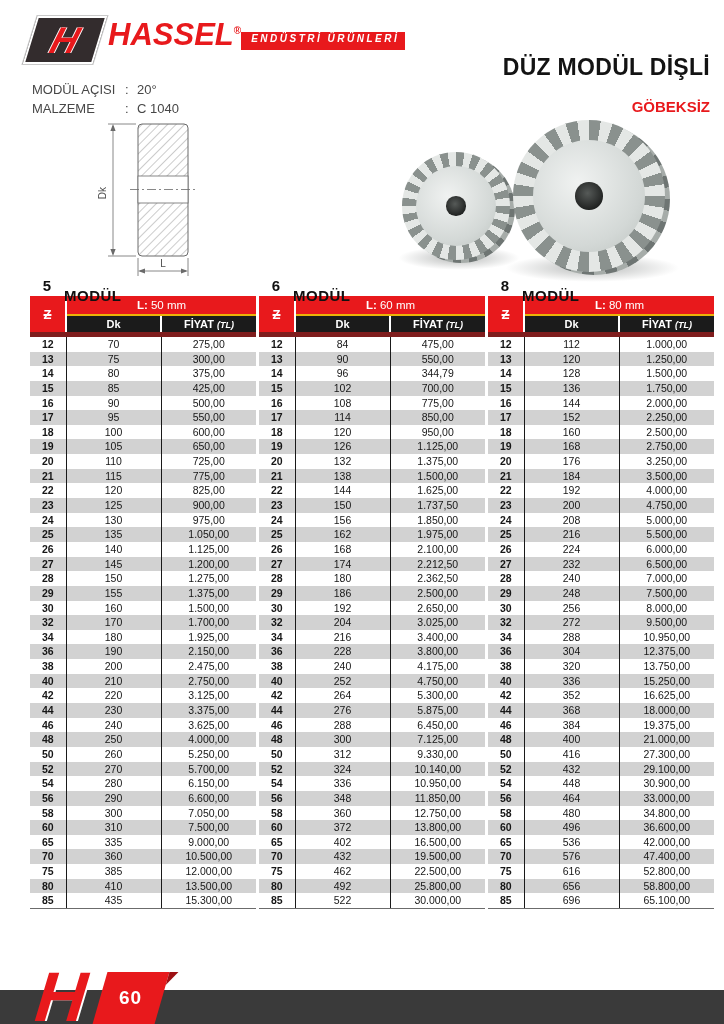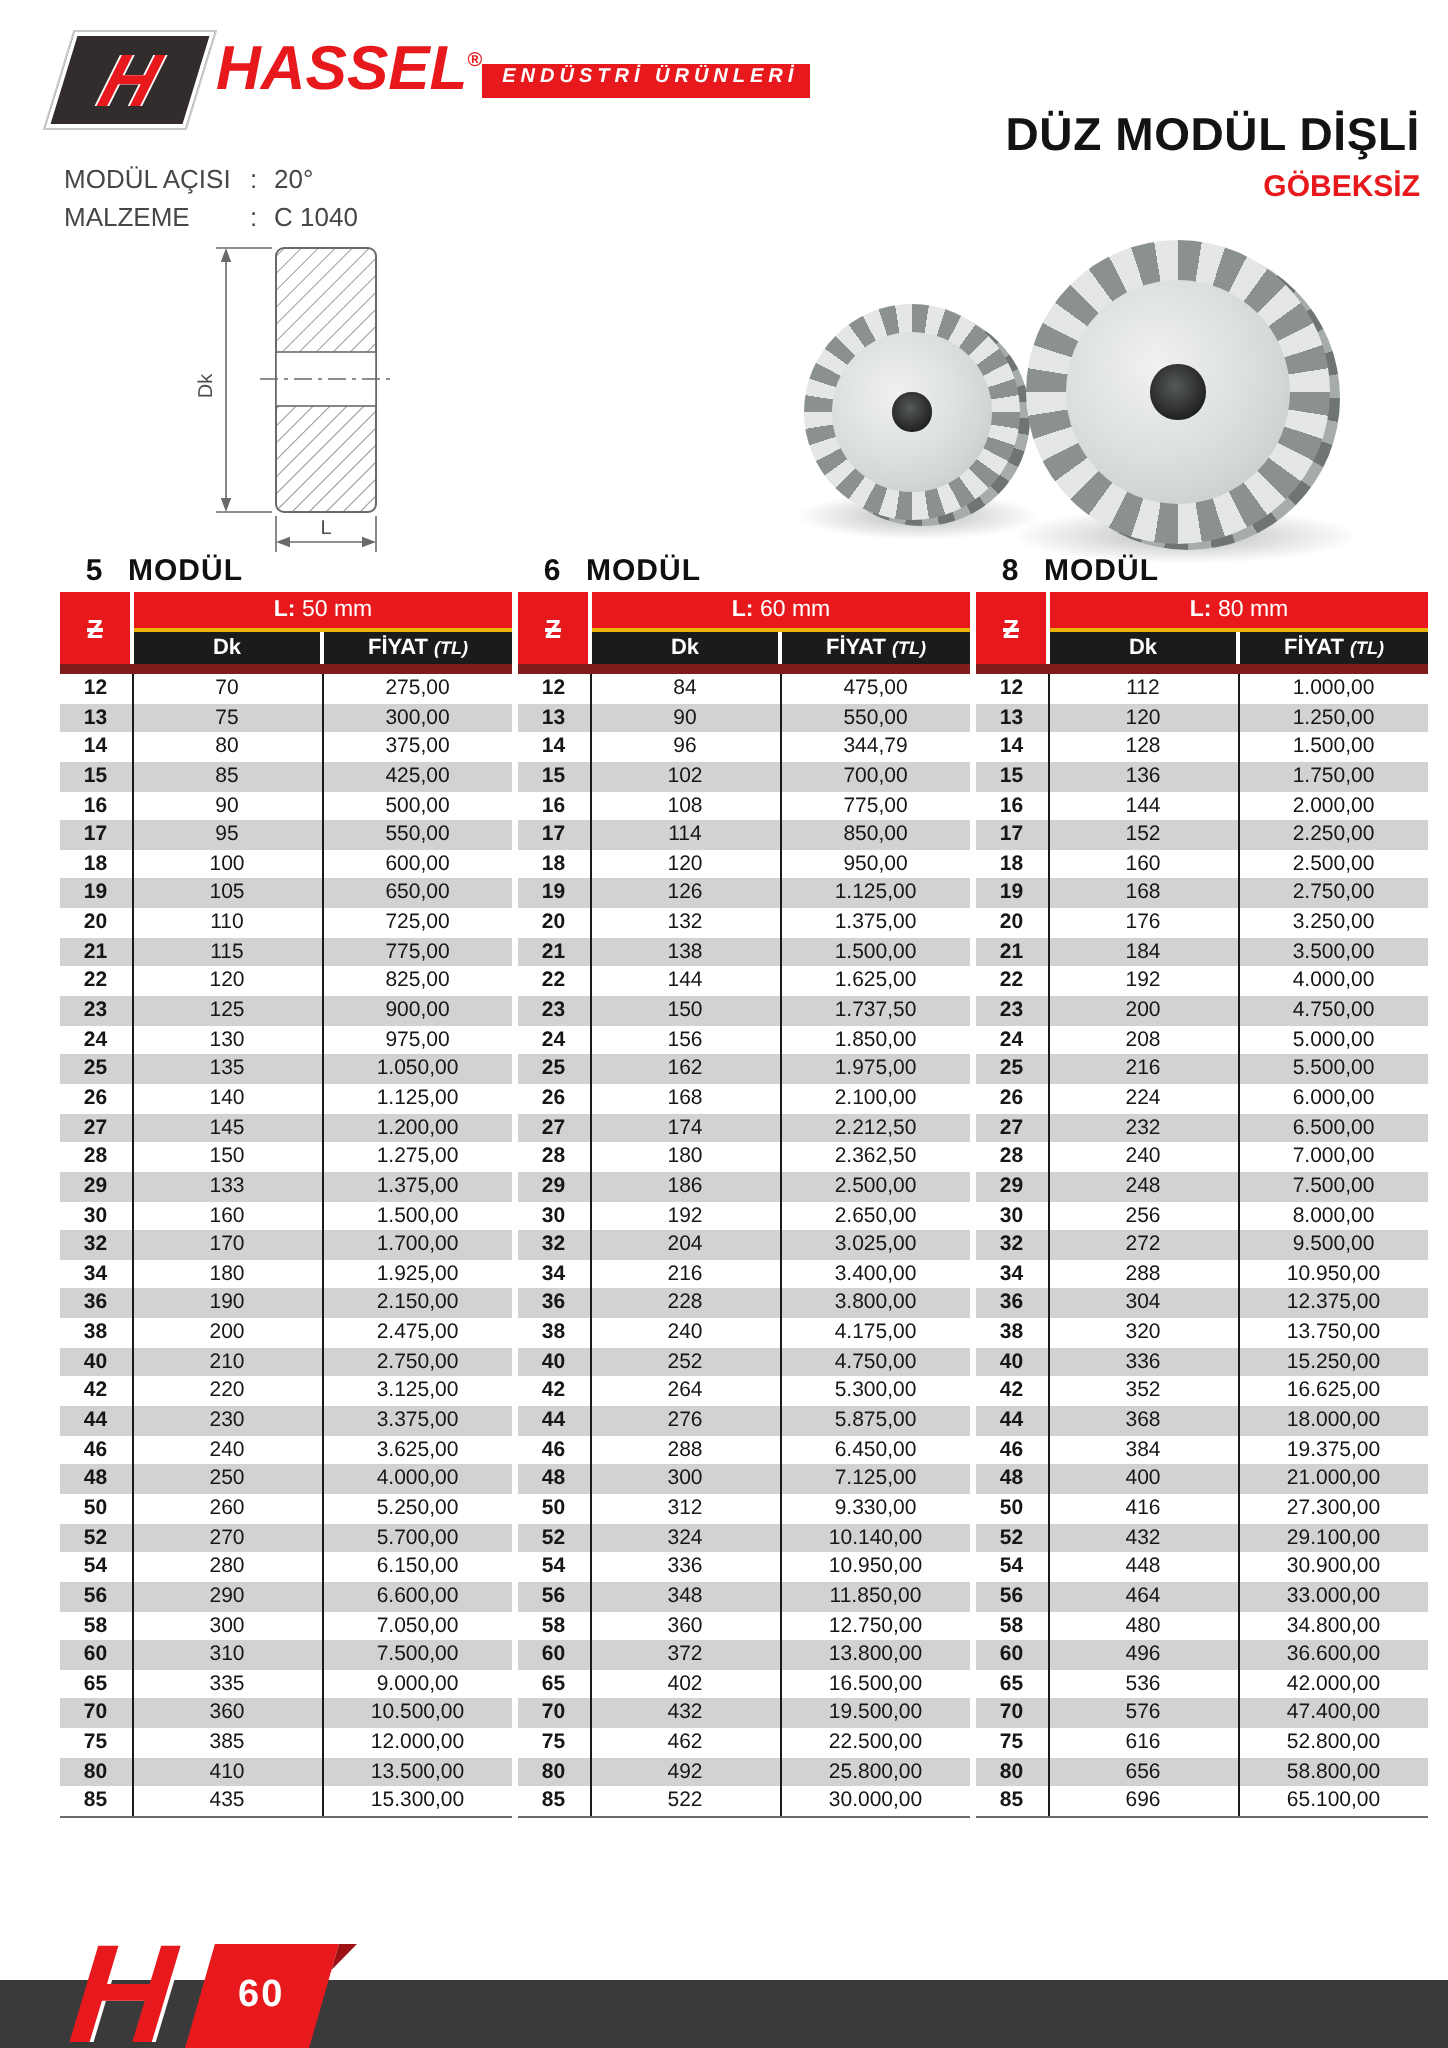--- a/index.html
+++ b/index.html
@@ -20,21 +20,21 @@
   .brand sup{font-size:10px;font-style:normal;}
   .tagline{background:#e8191c;color:#fff;font-weight:bold;font-style:italic;font-size:10px;
     letter-spacing:2.5px;padding:1px 6px 2px 10px;margin-top:16px;white-space:nowrap;}
 
   .specs{position:absolute;left:32px;top:80px;font-size:13px;color:#474747;line-height:19px;}
   .spec-label{display:inline-block;width:93px;}
   .spec-colon{display:inline-block;width:12px;}
 
   .title-block{position:absolute;right:14px;top:54px;text-align:right;}
   .doc-title{font-size:23px;font-weight:bold;color:#131313;letter-spacing:.3px;}
-  .doc-subtitle{font-size:15px;font-weight:bold;color:#e8191c;margin-top:4px;}
+  .doc-subtitle{font-size:15px;font-weight:bold;color:#e8191c;margin-top:17px;}
 
   
   .drawing{position:absolute;left:82px;top:116px;}
   .drawing text{font-family:"Liberation Sans",sans-serif;font-size:10px;fill:#4d4d4d;}
 
   
   .gear{position:absolute;border-radius:50%;}
   .teeth{position:absolute;inset:0;border-radius:50%;}
   .teeth.back{transform:translate(5px,3px);
     background:repeating-conic-gradient(#6e7573 0deg 9deg,#a6aca9 9deg 18deg);}
@@ -44,21 +44,21 @@
   .hole{position:absolute;inset:41%;border-radius:50%;
     background:radial-gradient(circle at 45% 40%,#565a58,#1e201f 75%);}
   .gear-shadow{position:absolute;border-radius:50%;
     background:radial-gradient(ellipse at center,rgba(80,85,83,.40),rgba(80,85,83,0) 70%);}
 
   
   .tables{position:absolute;left:30px;top:278px;display:flex;gap:3px;}
   .ptable{width:226px;}
   .table-title{display:flex;font-weight:bold;font-size:15px;color:#101010;margin-bottom:2px;height:16px;line-height:16px;}
   .table-title .num{width:34px;text-align:center;}
-  .table-title .word{letter-spacing:.5px;}
+  .table-title .word{letter-spacing:.5px;margin-top:10px;}
   table{border-collapse:collapse;width:226px;table-layout:fixed;}
   col.c-z{width:36px;} col.c-dk{width:95px;} col.c-f{width:95px;}
   thead th{padding:0;}
   .z-head{background:#e8191c;color:#fff;border-right:2px solid #fff;font-size:13px;font-weight:bold;}
   .z-head span{text-decoration:line-through;text-decoration-thickness:1.5px;}
   .l-head{background:#e8191c;color:#fff;height:18px;border-bottom:2px solid #eab308;font-size:11.5px;font-weight:normal;}
   .l-head b{font-weight:bold;}
   .col-head{background:#1b1b1b;color:#fff;height:16px;font-size:11px;font-weight:bold;}
   .col-head + .col-head{border-left:2px solid #fff;}
   .col-head small{font-size:9px;font-weight:bold;font-style:italic;}
@@ -253,21 +253,21 @@
             <td class="dk">145</td>
             <td class="price">1.200,00</td>
           </tr>
           <tr>
             <td class="z">28</td>
             <td class="dk">150</td>
             <td class="price">1.275,00</td>
           </tr>
           <tr class="alt">
             <td class="z">29</td>
-            <td class="dk">133</td>
+            <td class="dk">155</td>
             <td class="price">1.375,00</td>
           </tr>
           <tr>
             <td class="z">30</td>
             <td class="dk">160</td>
             <td class="price">1.500,00</td>
           </tr>
           <tr class="alt">
             <td class="z">32</td>
             <td class="dk">170</td>

